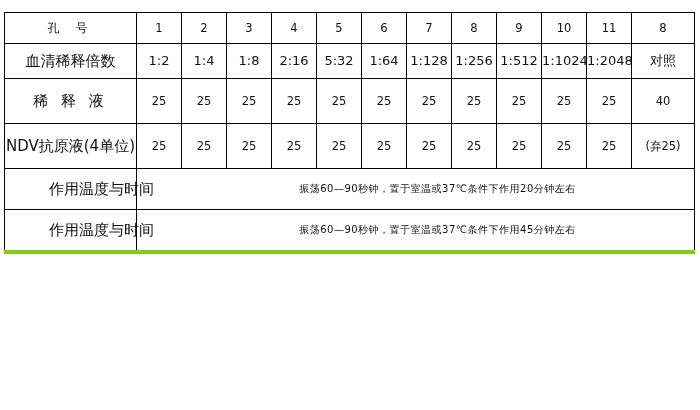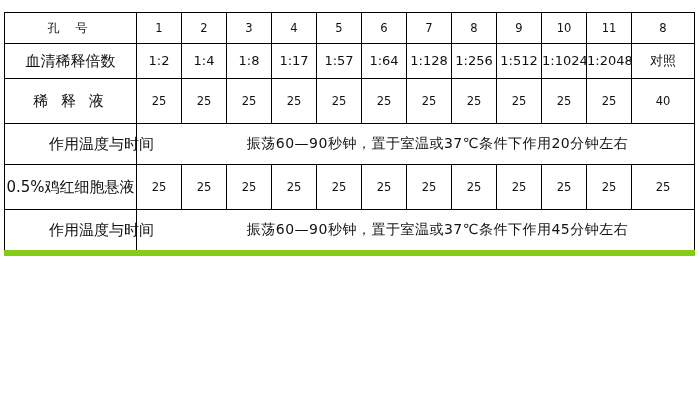--- a/index.html
+++ b/index.html
@@ -30,21 +30,21 @@
   table.grid td {
     border: 1px solid #000000;
     text-align: center;
     vertical-align: middle;
     padding: 0;
     line-height: 1.25;
   }
   
   table.grid {
     border-top: 1px solid #000;
-    border-bottom: 6px solid #84cc16;
+    border-bottom: 4px solid #84cc16;
     margin-top: 12px;
   }
   td.label {
     text-align: left;
     padding-left: 6px;
     padding-right: 4px;
     white-space: nowrap;
     font-size: 15px;
   }
   td.label.spaced {
@@ -58,21 +58,21 @@
   tr.r-head td { height: 30px; }
   tr.r-dil  td { height: 34px; }
   tr.r-tall td { height: 44px; }
   tr.r-span td { height: 40px; padding-left: 44px; }
   tr.r-res  td { height: 32px; }
 
   td.num { font-size: 11.5px; }
   td.ratio { font-size: 13px; }
   td.span {
     text-align: center;
-    font-size: 14px;
+    font-size: 10px;
     letter-spacing: 0.5px;
   }
   td.result { font-size: 11px; letter-spacing: 0.5px; }
   .tight { letter-spacing: 0px; }
 </style>
 </head>
 <body>
 
 <div id="sheet">
   <table class="grid">
@@ -96,22 +96,22 @@
         <td class="num">10</td>
         <td class="num">11</td>
         <td class="num">8</td>
       </tr>
 
       <tr class="r-dil">
         <td class="label">血清稀释倍数</td>
         <td class="ratio">1:2</td>
         <td class="ratio">1:4</td>
         <td class="ratio">1:8</td>
-        <td class="ratio">1:17</td>
-        <td class="ratio">1:57</td>
+        <td class="ratio">2:16</td>
+        <td class="ratio">5:32</td>
         <td class="ratio">1:64</td>
         <td class="ratio">1:128</td>
         <td class="ratio">1:256</td>
         <td class="ratio">1:512</td>
         <td class="ratio">1:1024</td>
         <td class="ratio">1:2048</td>
         <td class="ratio">对照</td>
       </tr>
 
       <tr class="r-tall">
@@ -123,41 +123,41 @@
         <td class="num">25</td>
         <td class="num">25</td>
         <td class="num">25</td>
         <td class="num">25</td>
         <td class="num">25</td>
         <td class="num">25</td>
         <td class="num">25</td>
         <td class="num">40</td>
       </tr>
 
-
-      <tr class="r-span">
-        <td class="label">作用温度与时间</td>
-        <td class="span" colspan="12">振荡60—90秒钟，置于室温或37℃条件下作用20分钟左右</td>
-      </tr>
-
       <tr class="r-tall">
-        <td class="label">0.5%鸡红细胞悬液</td>
+        <td class="label">NDV抗原液(4单位)</td>
         <td class="num">25</td>
         <td class="num">25</td>
         <td class="num">25</td>
         <td class="num">25</td>
         <td class="num">25</td>
         <td class="num">25</td>
         <td class="num">25</td>
         <td class="num">25</td>
         <td class="num">25</td>
         <td class="num">25</td>
         <td class="num">25</td>
-        <td class="num">25</td>
+        <td class="num tight">(弃25)</td>
       </tr>
+
+      <tr class="r-span">
+        <td class="label">作用温度与时间</td>
+        <td class="span" colspan="12">振荡60—90秒钟，置于室温或37℃条件下作用20分钟左右</td>
+      </tr>
+
 
       <tr class="r-span">
         <td class="label">作用温度与时间</td>
         <td class="span" colspan="12">振荡60—90秒钟，置于室温或37℃条件下作用45分钟左右</td>
       </tr>
 
     </tbody>
   </table>
 </div>
 

